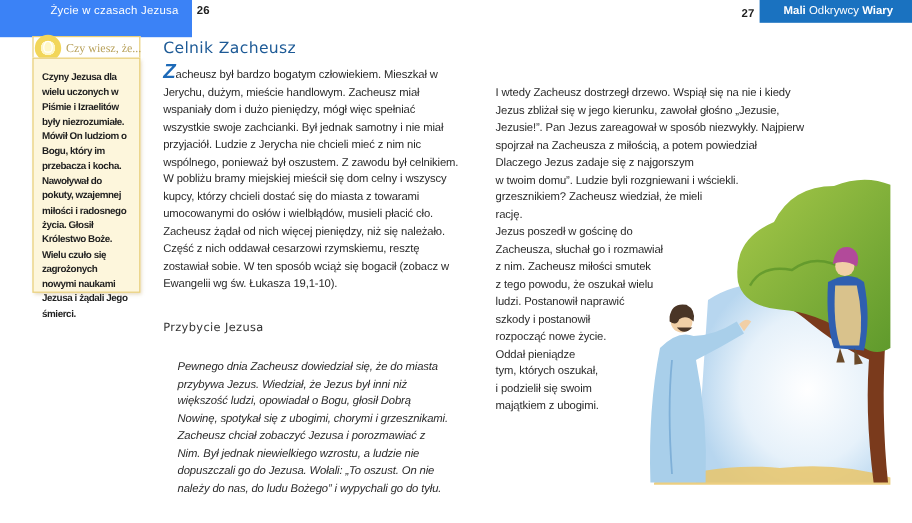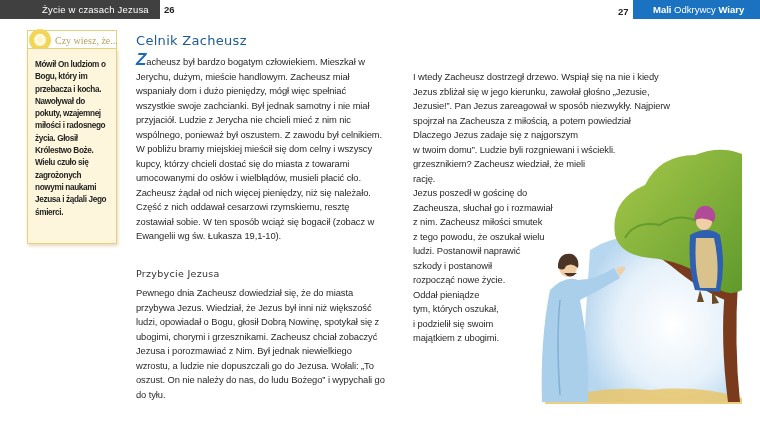--- a/index.html
+++ b/index.html
@@ -1,22 +1,22 @@
 <!DOCTYPE html>
 <html><head>
   <meta charset="utf-8">
   <style>
     html, body { margin: 0; padding: 0; }
     body {
       width: 760px; height: 436px; background: #ffffff; position: relative; overflow: hidden;
       font-family: "Liberation Sans", sans-serif; color: #2a2a2a;
     }
     .header-left {
-      position: absolute; left: 0; top: 0; width: 160px; height: 19px;
-      background: #404040; color: #ffffff; font-size: 9.5px; line-height: 19px;
+      position: absolute; left: 0; top: 0; width: 160px; height: 31px;
+      background: #3b82f6; color: #ffffff; font-size: 9.5px; line-height: 19px;
       text-align: right; padding-right: 0; box-sizing: border-box;
     }
     .header-left span { position: absolute; left: 42px; top: 0; letter-spacing: 0.2px; }
     .page-num-left { position: absolute; left: 164px; top: 4px; font-size: 9.5px; font-weight: bold; color: #222; }
     .page-num-right { position: absolute; left: 618px; top: 6px; font-size: 9.5px; font-weight: bold; color: #222; }
     .header-right {
       position: absolute; left: 633px; top: 0; width: 127px; height: 19px;
       background: #1a72c0; color: #ffffff; font-size: 9.5px; line-height: 20px;
     }
     .header-right .t1 { position: absolute; left: 20px; top: 0; }
@@ -60,21 +60,21 @@
     .col1 p { margin: 0; }
     .dropcap { color: #1d6ab8; font-size: 17px; font-weight: bold; font-style: italic; line-height: 10px; }
     .subtitle {
       position: absolute; left: 136px; top: 268px; font-family: "DejaVu Sans", sans-serif;
       font-size: 9.5px; color: #333; letter-spacing: 0.3px;
     }
     .col1b {
       position: absolute; left: 136px; top: 286px; width: 250px;
       font-size: 9.4px; line-height: 14.5px; color: #2a2a2a; letter-spacing: -0.1px;
     }
-    .col1b p { margin: 0; }
+    .col1b p { margin: 12px; font-style: italic; }
     .col2 {
       position: absolute; left: 413px; top: 70px; width: 290px;
       font-size: 9.4px; line-height: 14.5px; color: #2a2a2a; letter-spacing: -0.1px;
     }
     .col2 .line { display: block; white-space: nowrap; }
 
     .illustration { position: absolute; left: 520px; top: 140px; width: 240px; height: 266px; }
   </style>
 </head>
 <body>
@@ -85,20 +85,21 @@
 <div class="page-num-left">26</div>
 <div class="page-num-right">27</div>
 <div class="header-right">
   <span class="t1"><span class="hr-bold">Mali</span><span> Odkrywcy </span><span class="hr-bold">Wiary</span></span>
 </div>
 
 <div class="infobox-head"></div>
 <div class="bulb"></div>
 <div class="infobox-title">Czy wiesz, że...</div>
 <div class="infobox">
+  <p>Czyny Jezusa dla wielu uczonych w Piśmie i Izraelitów były niezrozumiałe.</p>
   <p>Mówił On ludziom o Bogu, który im przebacza i kocha. Nawoływał do pokuty, wzajemnej miłości i radosnego życia. Głosił Królestwo Boże. Wielu czuło się zagrożonych nowymi naukami Jezusa i żądali Jego śmierci.</p>
 </div>
 
 <div class="main-title">Celnik Zacheusz</div>
 <div class="col1">
   <p><span class="dropcap">Z</span><span>acheusz był bardzo bogatym człowiekiem. Mieszkał w Jerychu, dużym, mieście handlowym. Zacheusz miał wspaniały dom i dużo pieniędzy, mógł więc spełniać wszystkie swoje zachcianki. Był jednak samotny i nie miał przyjaciół. Ludzie z Jerycha nie chcieli mieć z nim nic wspólnego, ponieważ był oszustem. Z zawodu był celnikiem. W pobliżu bramy miejskiej mieścił się dom celny i wszyscy kupcy, którzy chcieli dostać się do miasta z towarami umocowanymi do osłów i wielbłądów, musieli płacić cło. Zacheusz żądał od nich więcej pieniędzy, niż się należało. Część z nich oddawał cesarzowi rzymskiemu, resztę zostawiał sobie. W ten sposób wciąż się bogacił (zobacz w Ewangelii wg św. Łukasza 19,1-10).</span></p>
 </div>
 <div class="subtitle">Przybycie Jezusa</div>
 <div class="col1b">
   <p>Pewnego dnia Zacheusz dowiedział się, że do miasta przybywa Jezus. Wiedział, że Jezus był inni niż większość ludzi, opowiadał o Bogu, głosił Dobrą Nowinę, spotykał się z ubogimi, chorymi i grzesznikami. Zacheusz chciał zobaczyć Jezusa i porozmawiać z Nim. Był jednak niewielkiego wzrostu, a ludzie nie dopuszczali go do Jezusa. Wołali: „To oszust. On nie należy do nas, do ludu Bożego” i wypychali go do tyłu.</p>

